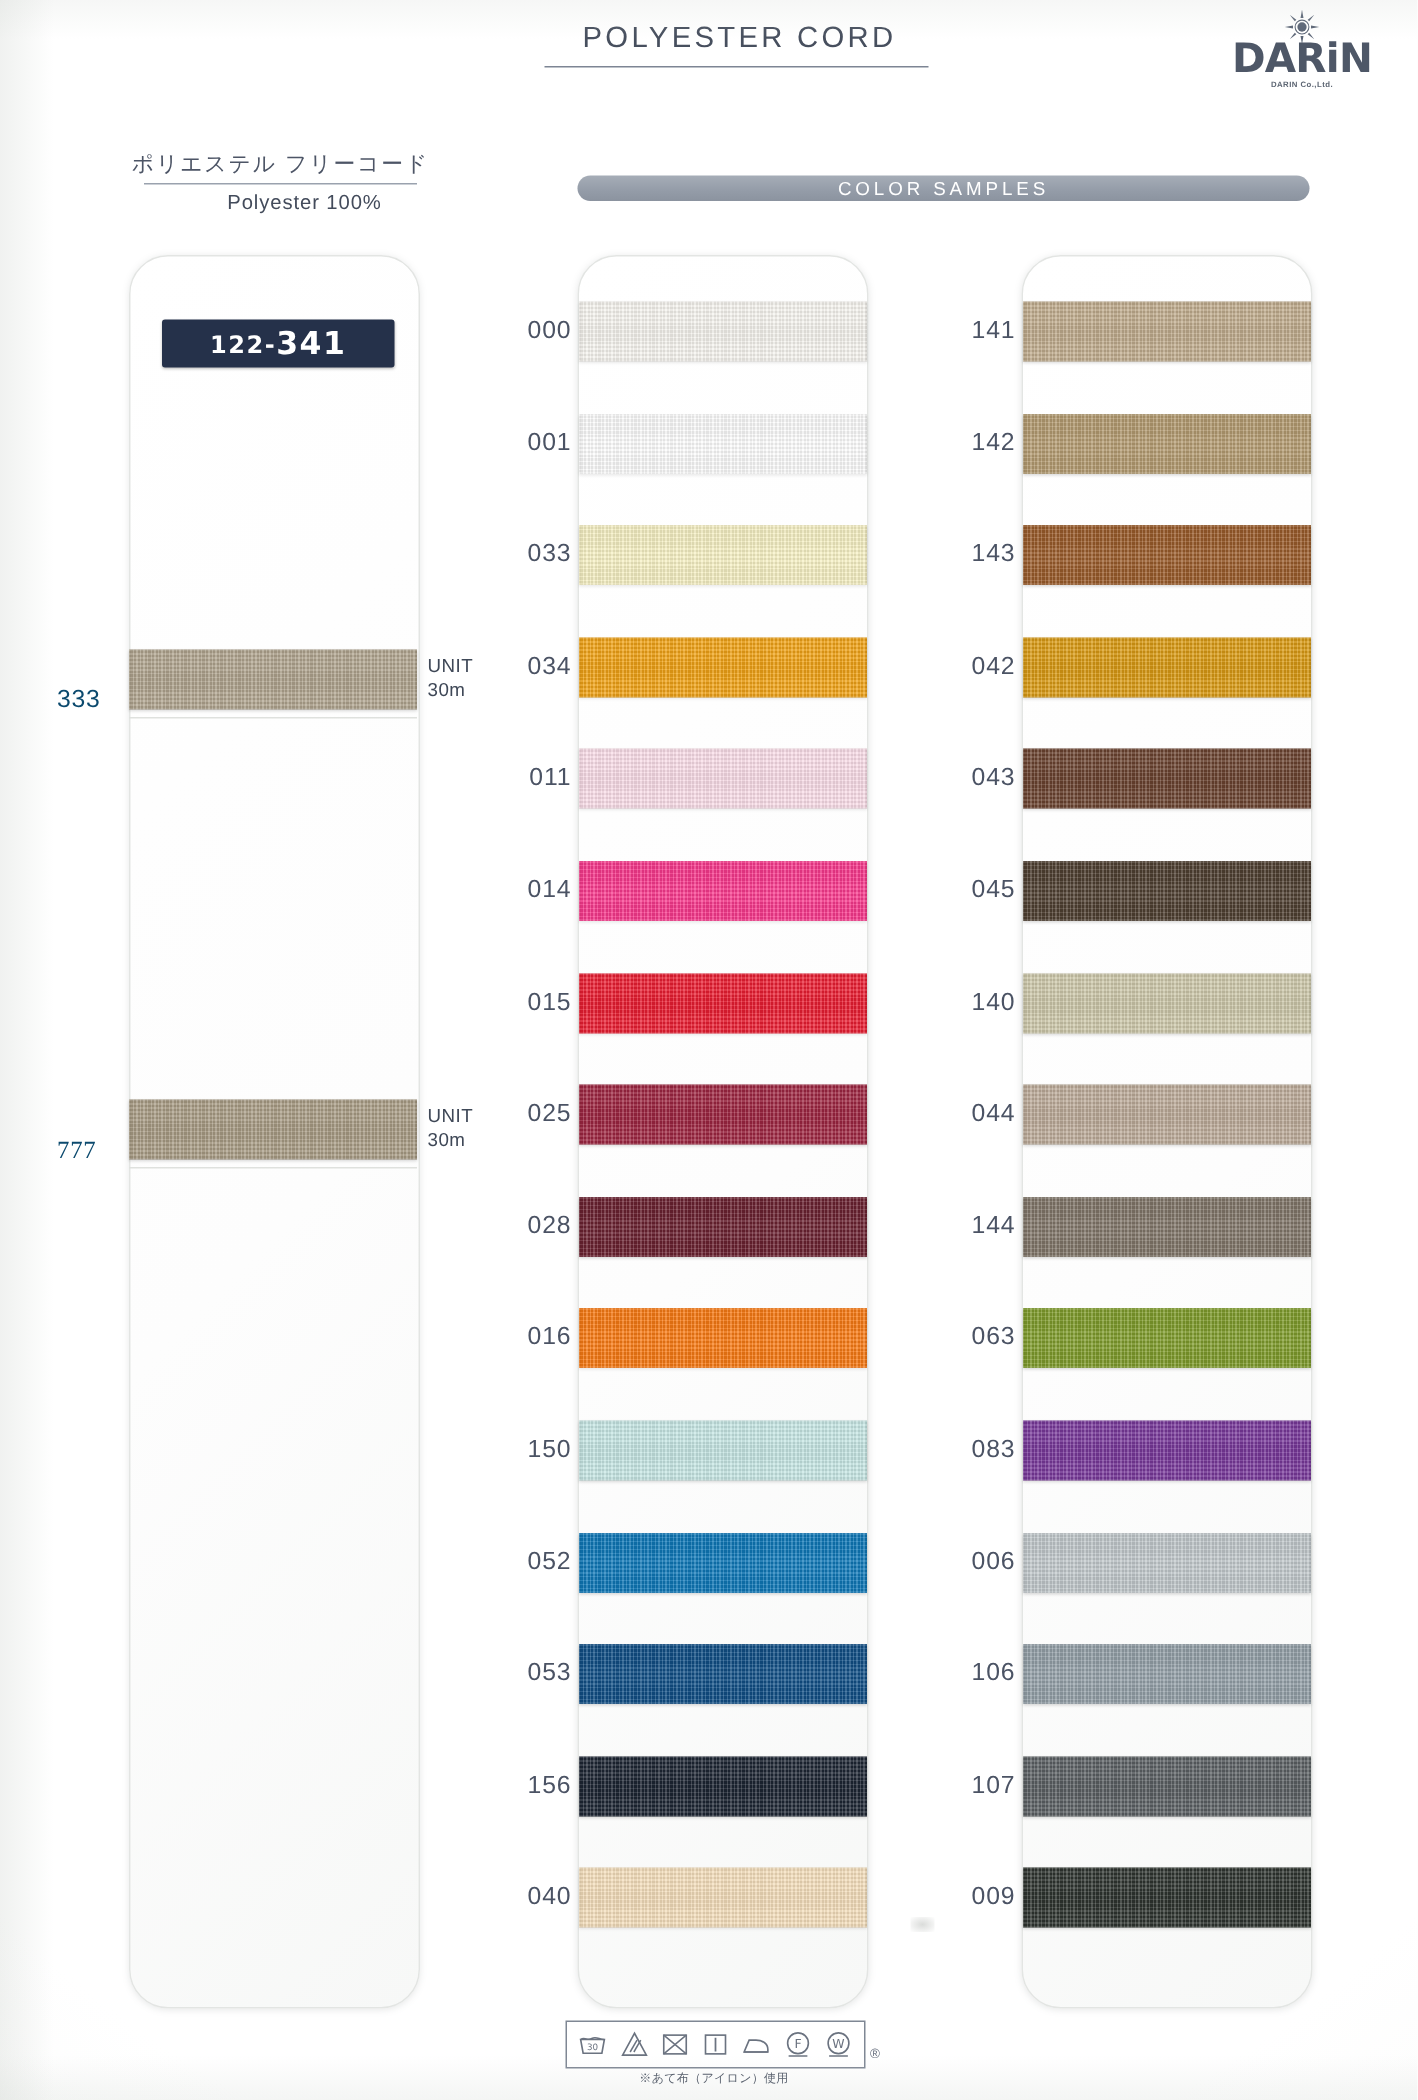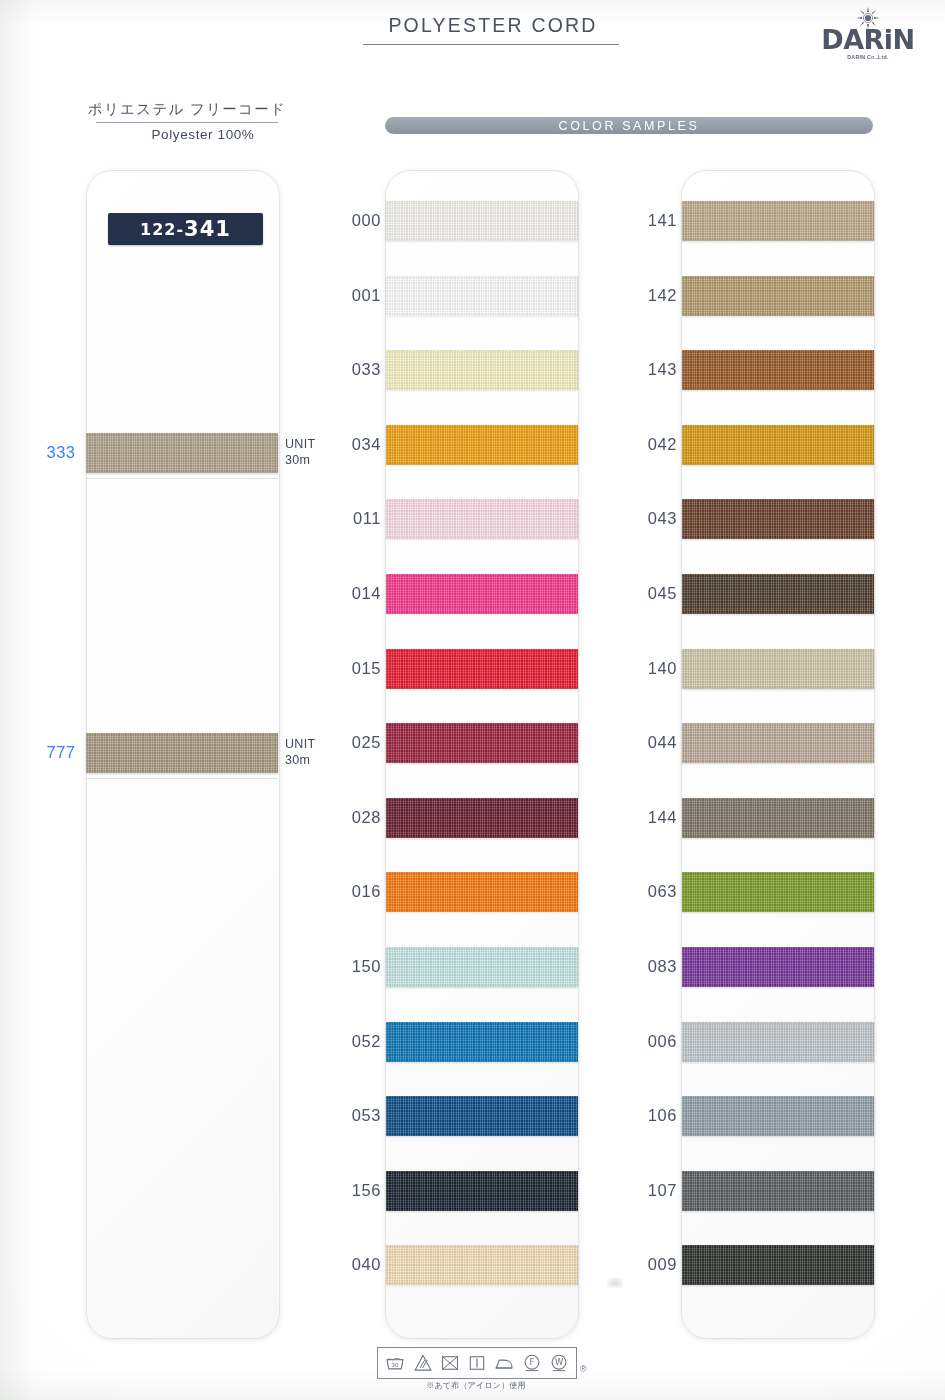--- a/index.html
+++ b/index.html
@@ -157,24 +157,25 @@
     background-image:
       repeating-linear-gradient(90deg, rgba(255,255,255,0.20) 0 1px, rgba(0,0,0,0.06) 1px 2.4px),
       repeating-linear-gradient(0deg, rgba(255,255,255,0.14) 0 1px, rgba(0,0,0,0.07) 1px 2.6px);
     opacity: 0.85;
     pointer-events: none;
   }
   .left-label {
     position: absolute;
     left: 38px;
     width: 46px;
-    text-align: center;
+    text-align: left;
     font-size: 16.5px;
-    color: #3b82f6;
+    color: #0c4a6e;
     letter-spacing: 0.5px;
+    margin-top: 14px;
   }
   .unit-label {
     position: absolute;
     left: 285px;
     font-size: 12.5px;
     color: #3f4857;
     line-height: 1.25;
     letter-spacing: 0.3px;
   }
   .card-divider {
@@ -485,17 +486,17 @@
     <div class="weave"></div>
   </div>
 <div class="left-label" style="top: 443px;">333</div>
 <div class="unit-label" style="top: 437px;">
     <div>UNIT</div>
     <div>30m</div>
   </div>
 <div class="left-cord" style="top: 733px; background: rgb(168, 156, 132);">
     <div class="weave"></div>
   </div>
-<div class="left-label" style="top: 743px;">777</div>
+<div class="left-label" style="top: 743px; font-family: Liberation Serif, serif;">777</div>
 <div class="unit-label" style="top: 737px;">
     <div>UNIT</div>
     <div>30m</div>
   </div>
 
 </body></html>

